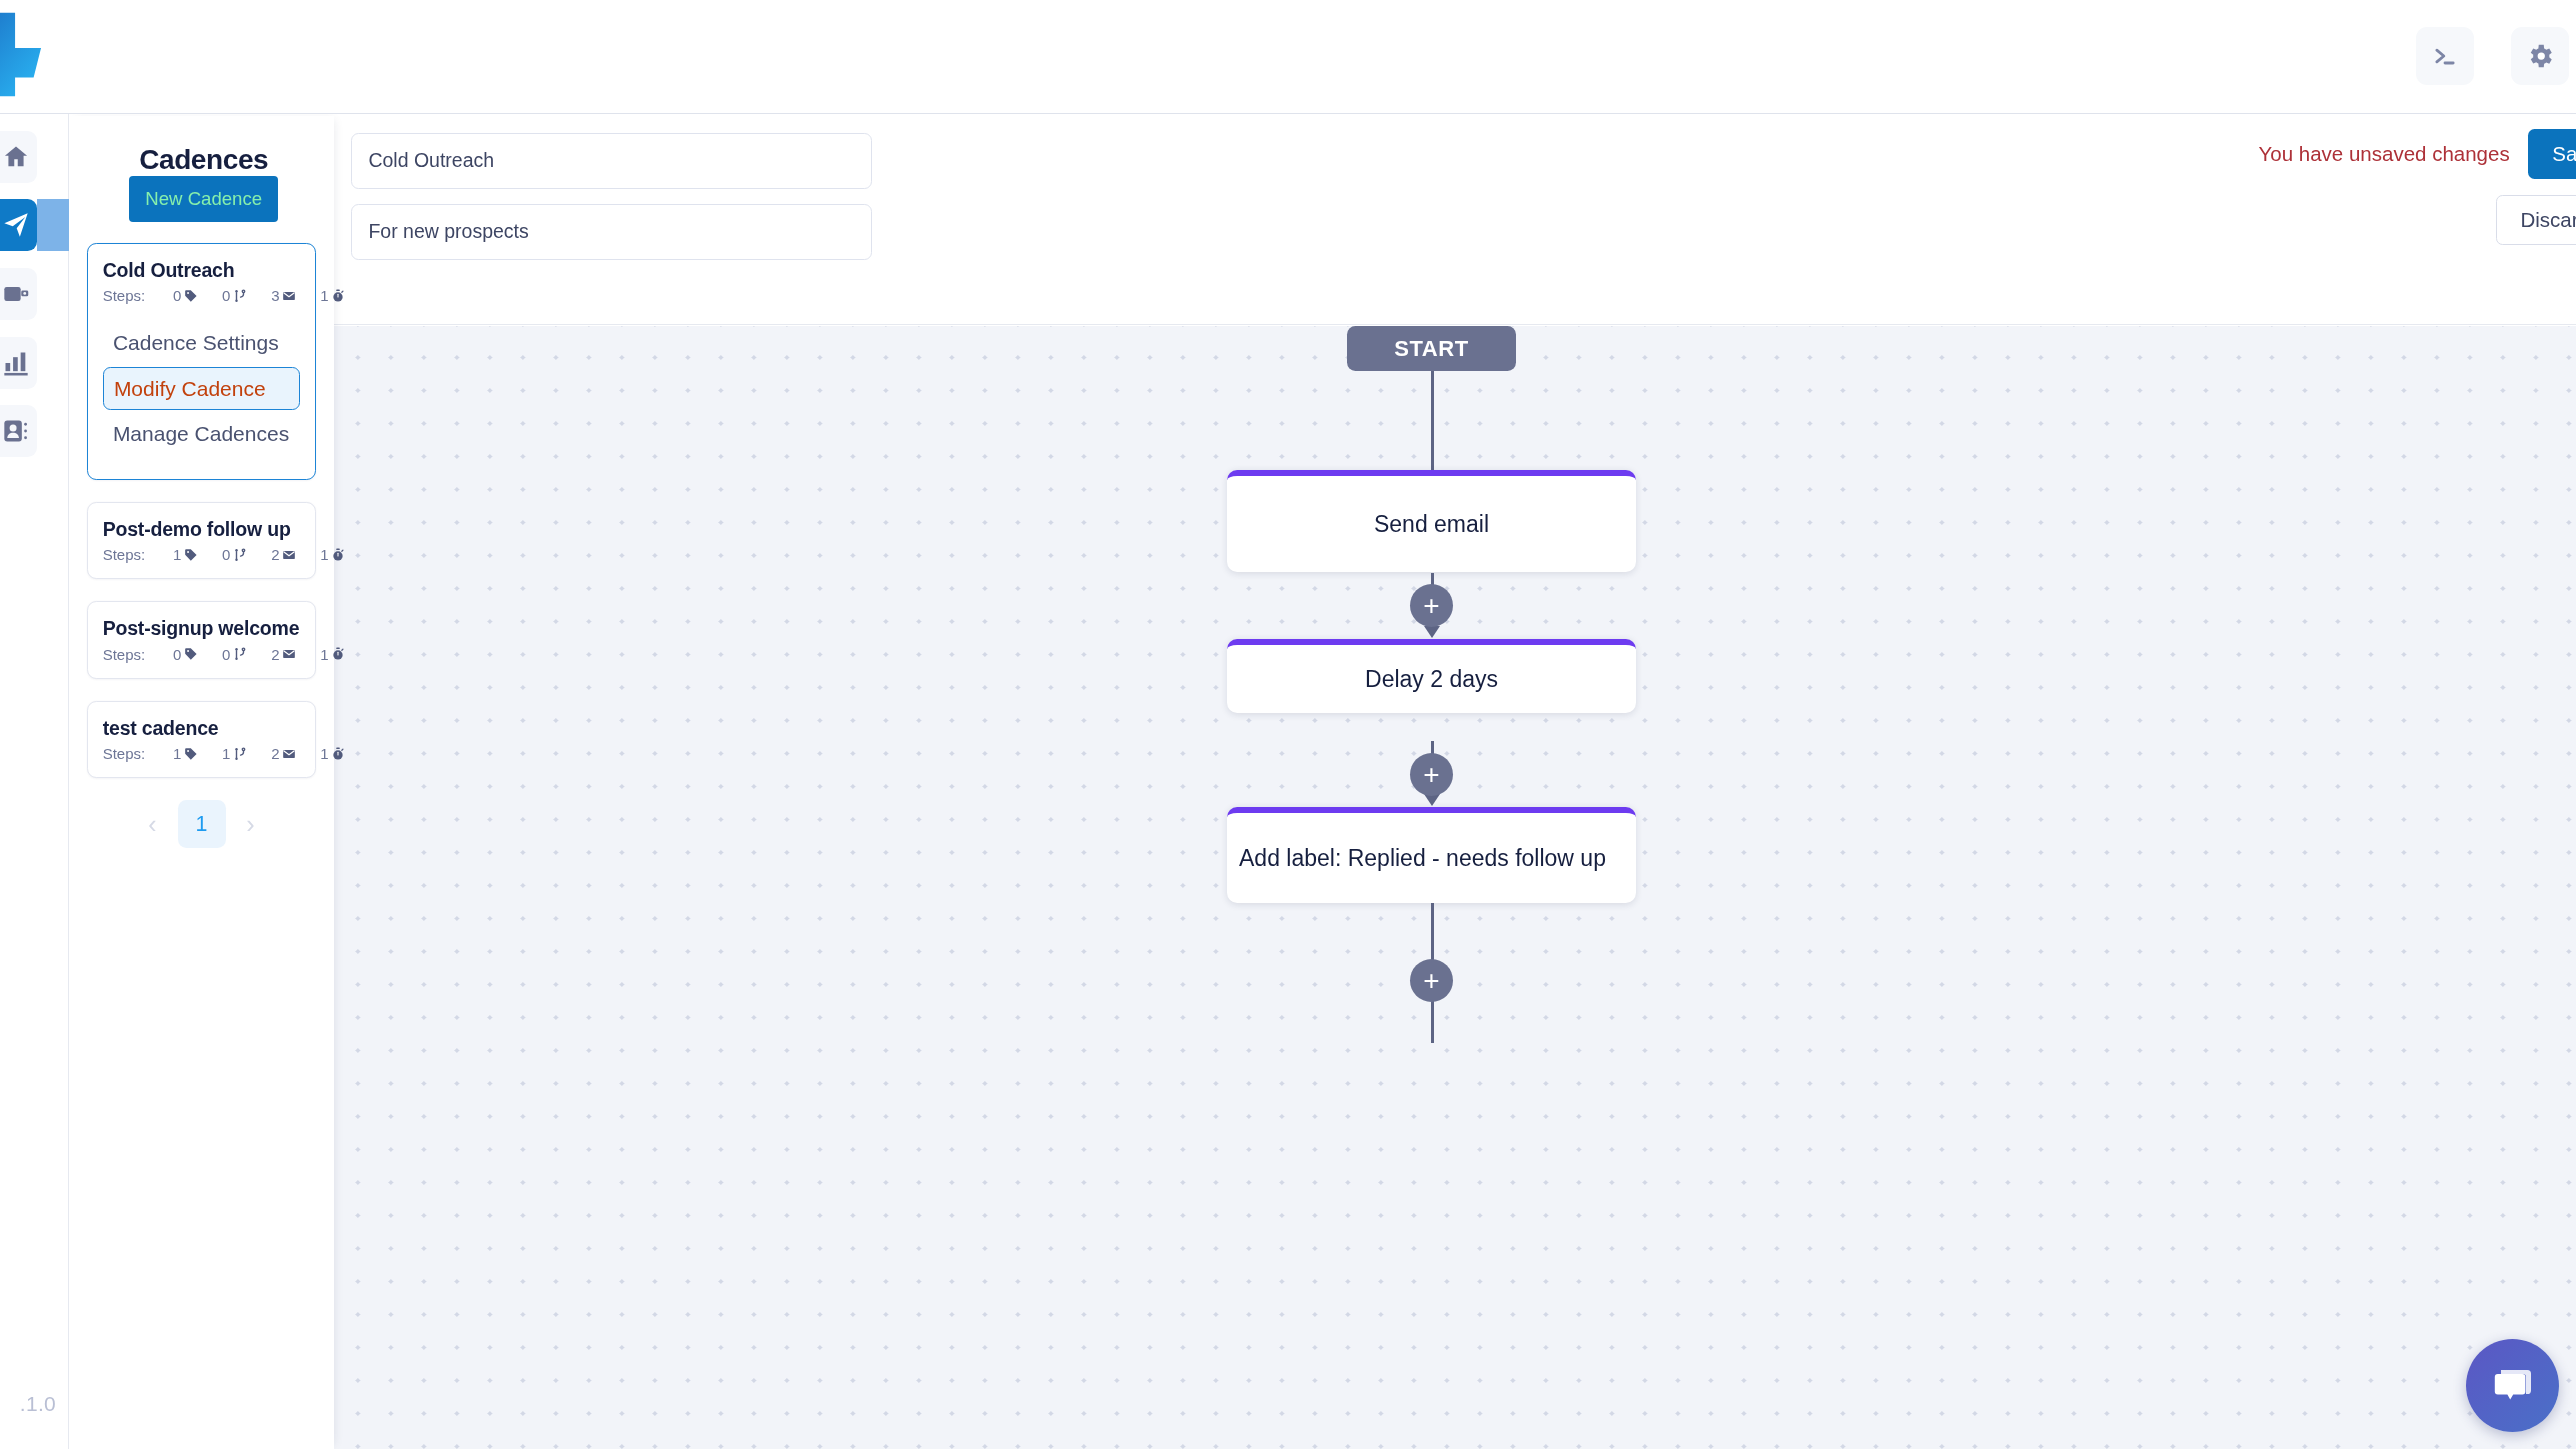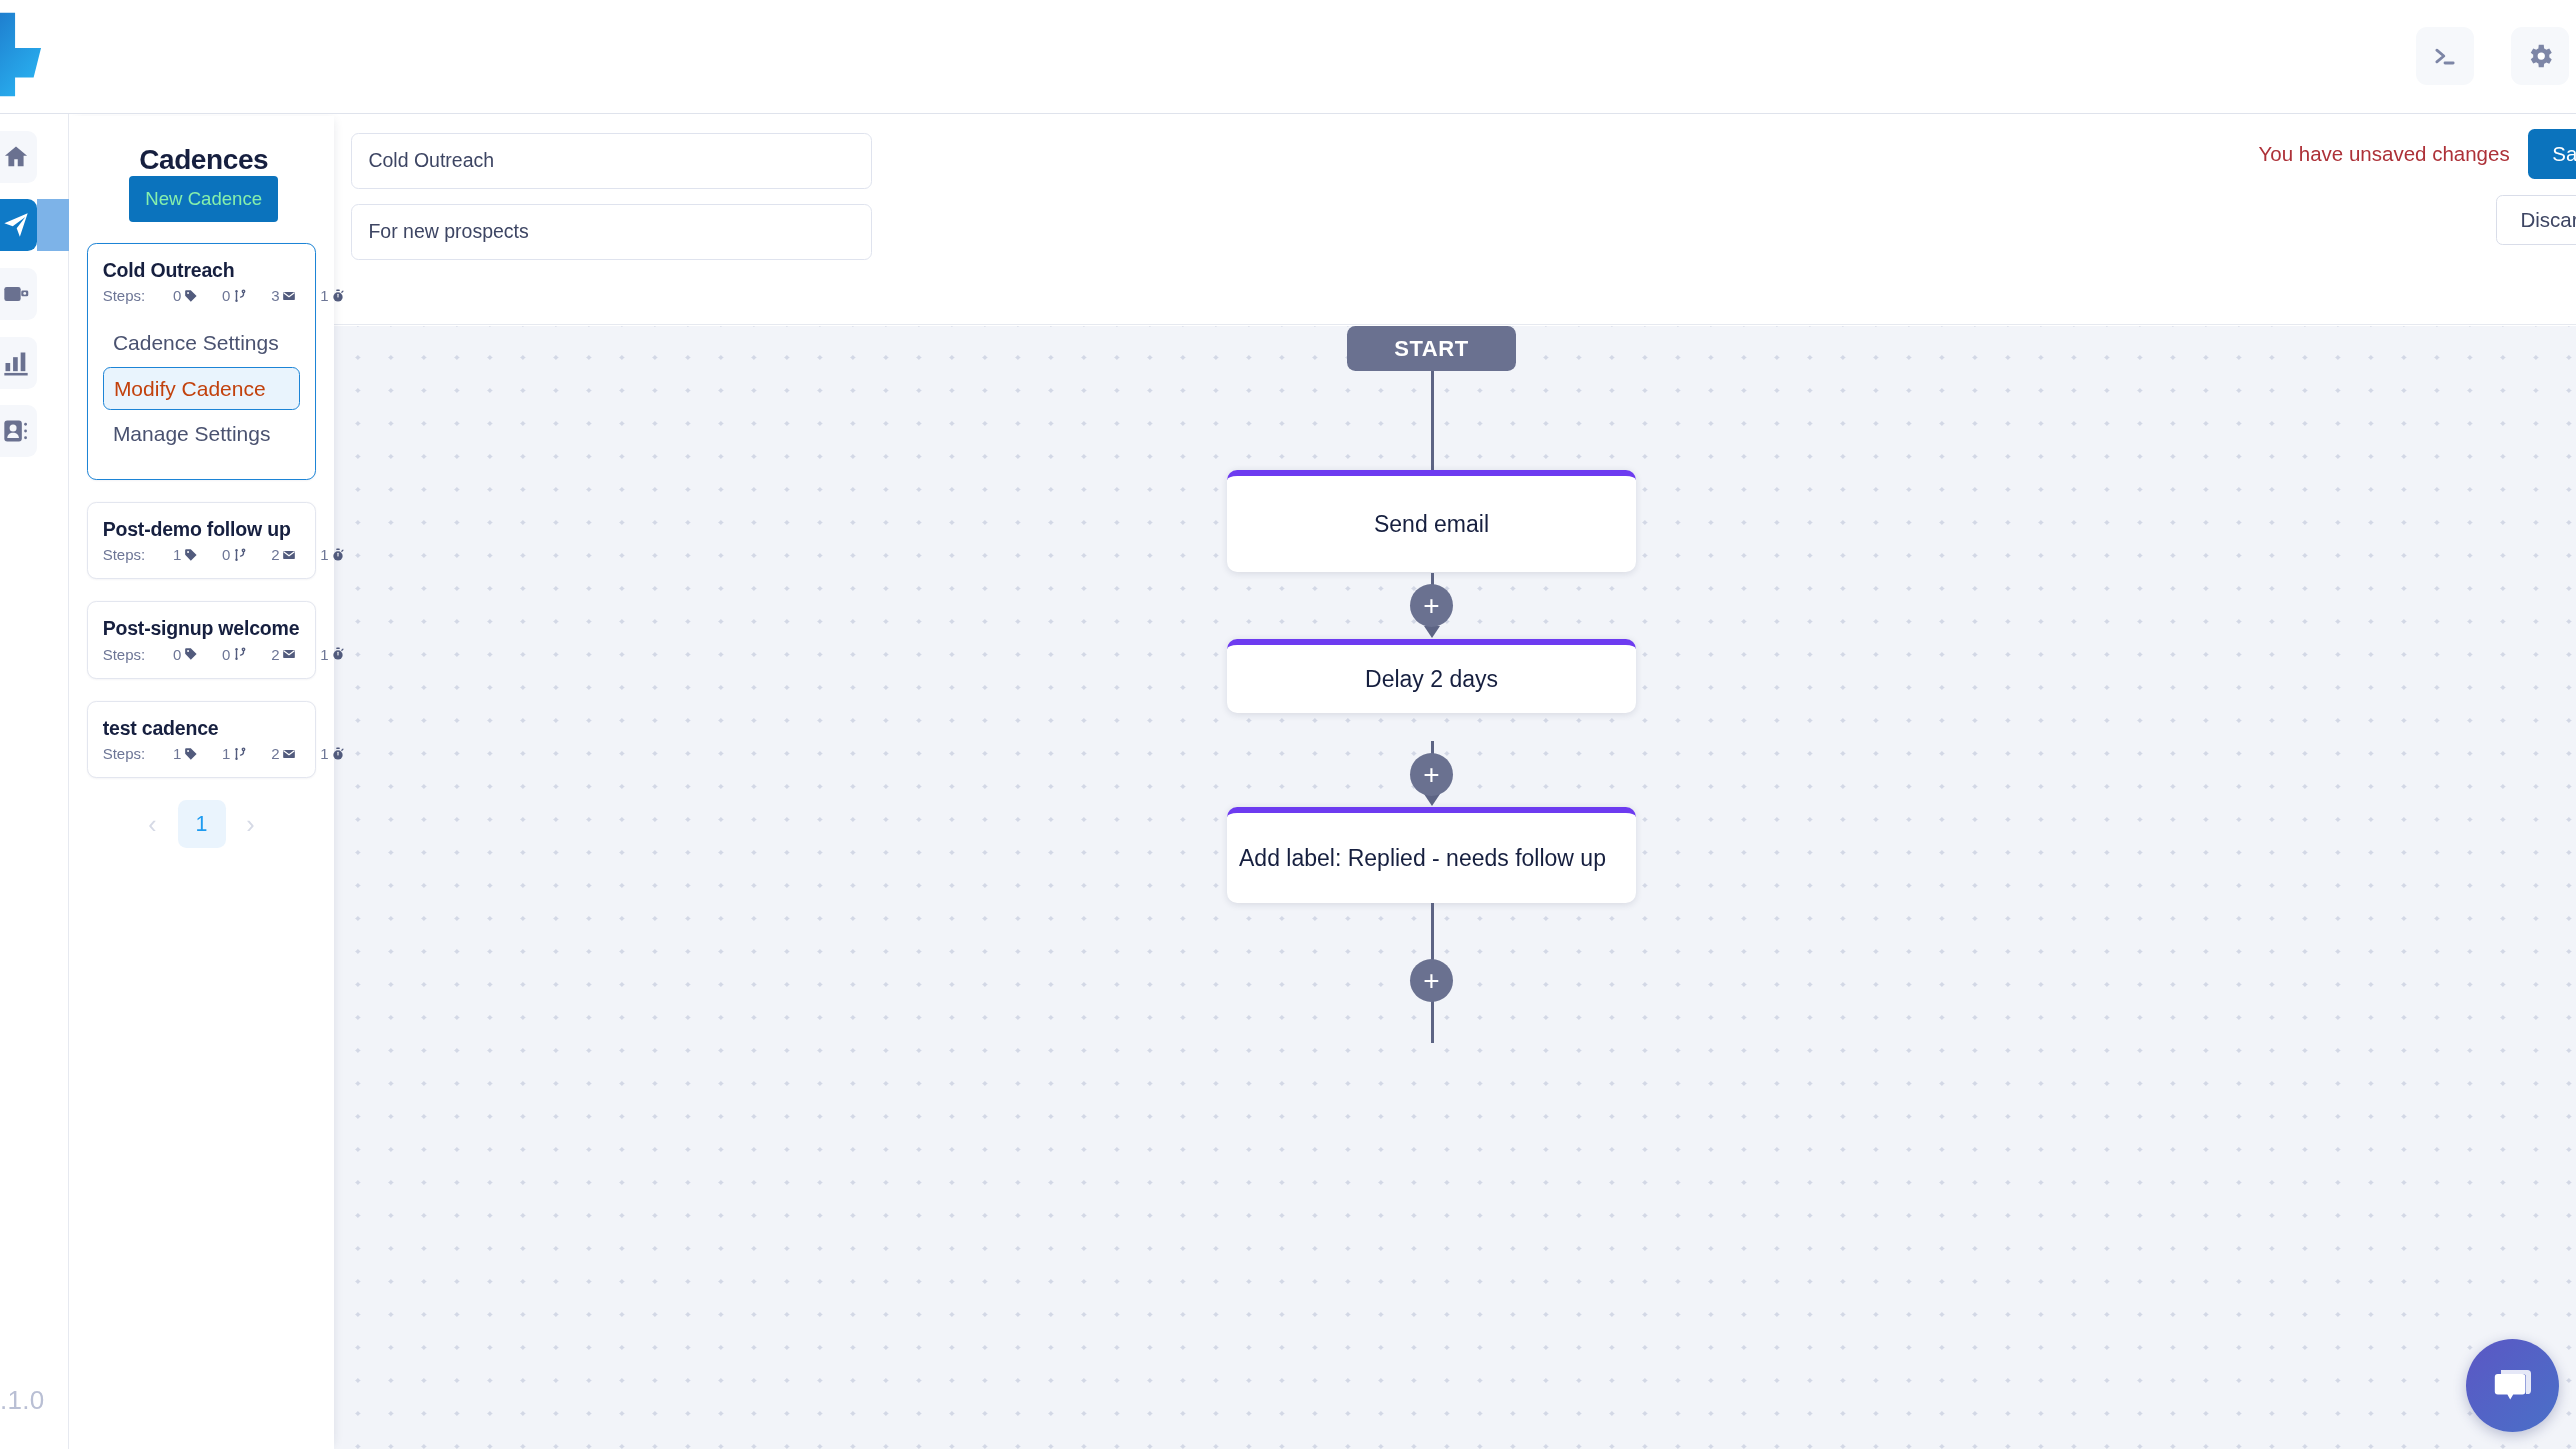--- a/index.html
+++ b/index.html
@@ -58,22 +58,22 @@
   }
   .rail-item.active .rail-chip { background: #0f7ac7; }
   .rail-item.active::after {
     content: ""; position: absolute; left: 37px; top: 0;
     width: 32px; height: 52px; background: #7db3e8;
   }
   .rail-svg { width: 28px; height: 28px; display: block; }
 
   .version {
     position: absolute; left: 0px; bottom: 33px;
-    width: 56px; 
-    font-size: 26px; color: #b9bfd4;
+    width: 56px; text-align: right;
+    font-size: 21px; color: #b9bfd4;
     letter-spacing: 0.3px;
   }
 
   
   .panel {
     position: absolute; left: 69px; top: 116px;
     width: 265px; height: 1333px;
     background: #ffffff;
     z-index: 25;
     box-shadow: 3.7px 0 9.3px -3.7px rgba(30,40,70,.10);
@@ -428,21 +428,21 @@
                 <circle cx="12" cy="13.6" r="8"></circle>
                 <path d="M12 9v4.8" stroke="#fff" stroke-width="1.8" stroke-linecap="round"></path>
                 <path d="M18.6 5.6l1.9-1.9" stroke="#525b7d" stroke-width="2.2" stroke-linecap="round"></path>
               </svg>
             </span>
           </span>
         </div>
         <div class="sub-list">
           <div class="sub-item">Cadence Settings</div>
           <div class="sub-item active">Modify Cadence</div>
-          <div class="sub-item">Manage Settings</div>
+          <div class="sub-item">Manage Cadences</div>
         </div>
       </div>
       <div class="cad-card">
         <div class="cad-name">Post-demo follow up</div>
         <div class="cad-steps">
           <span class="lbl">Steps:</span>
           <span class="stat">
             <span>1</span>
             <span>
               <svg viewBox="0 0 24 24" fill="#525b7d">

